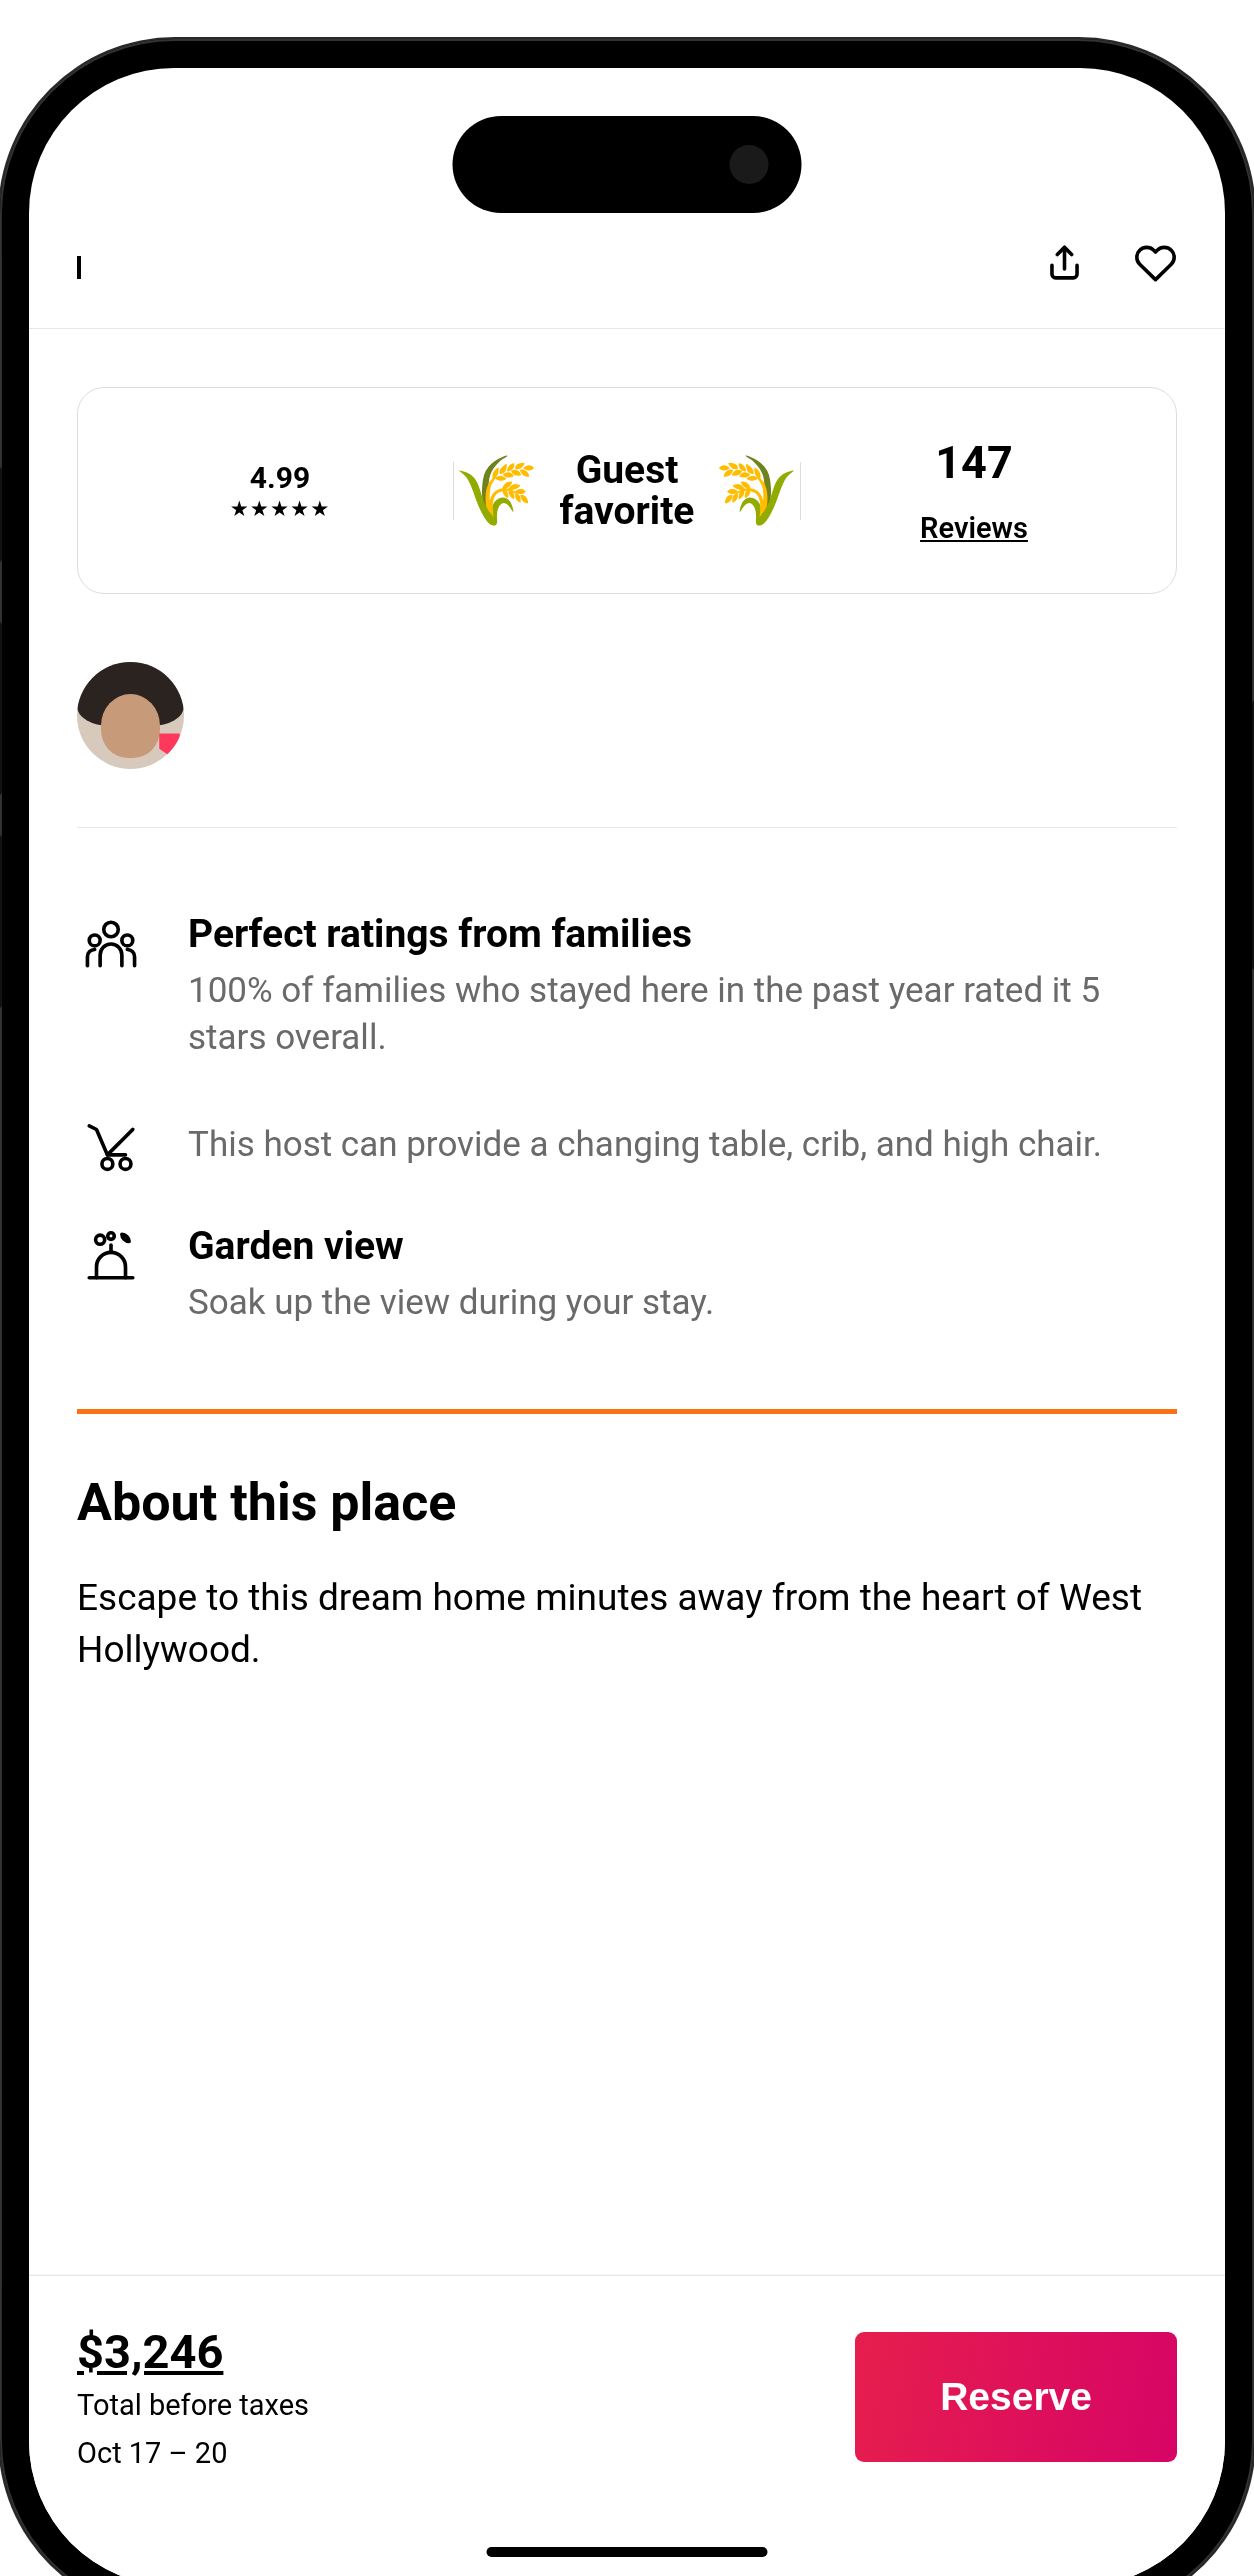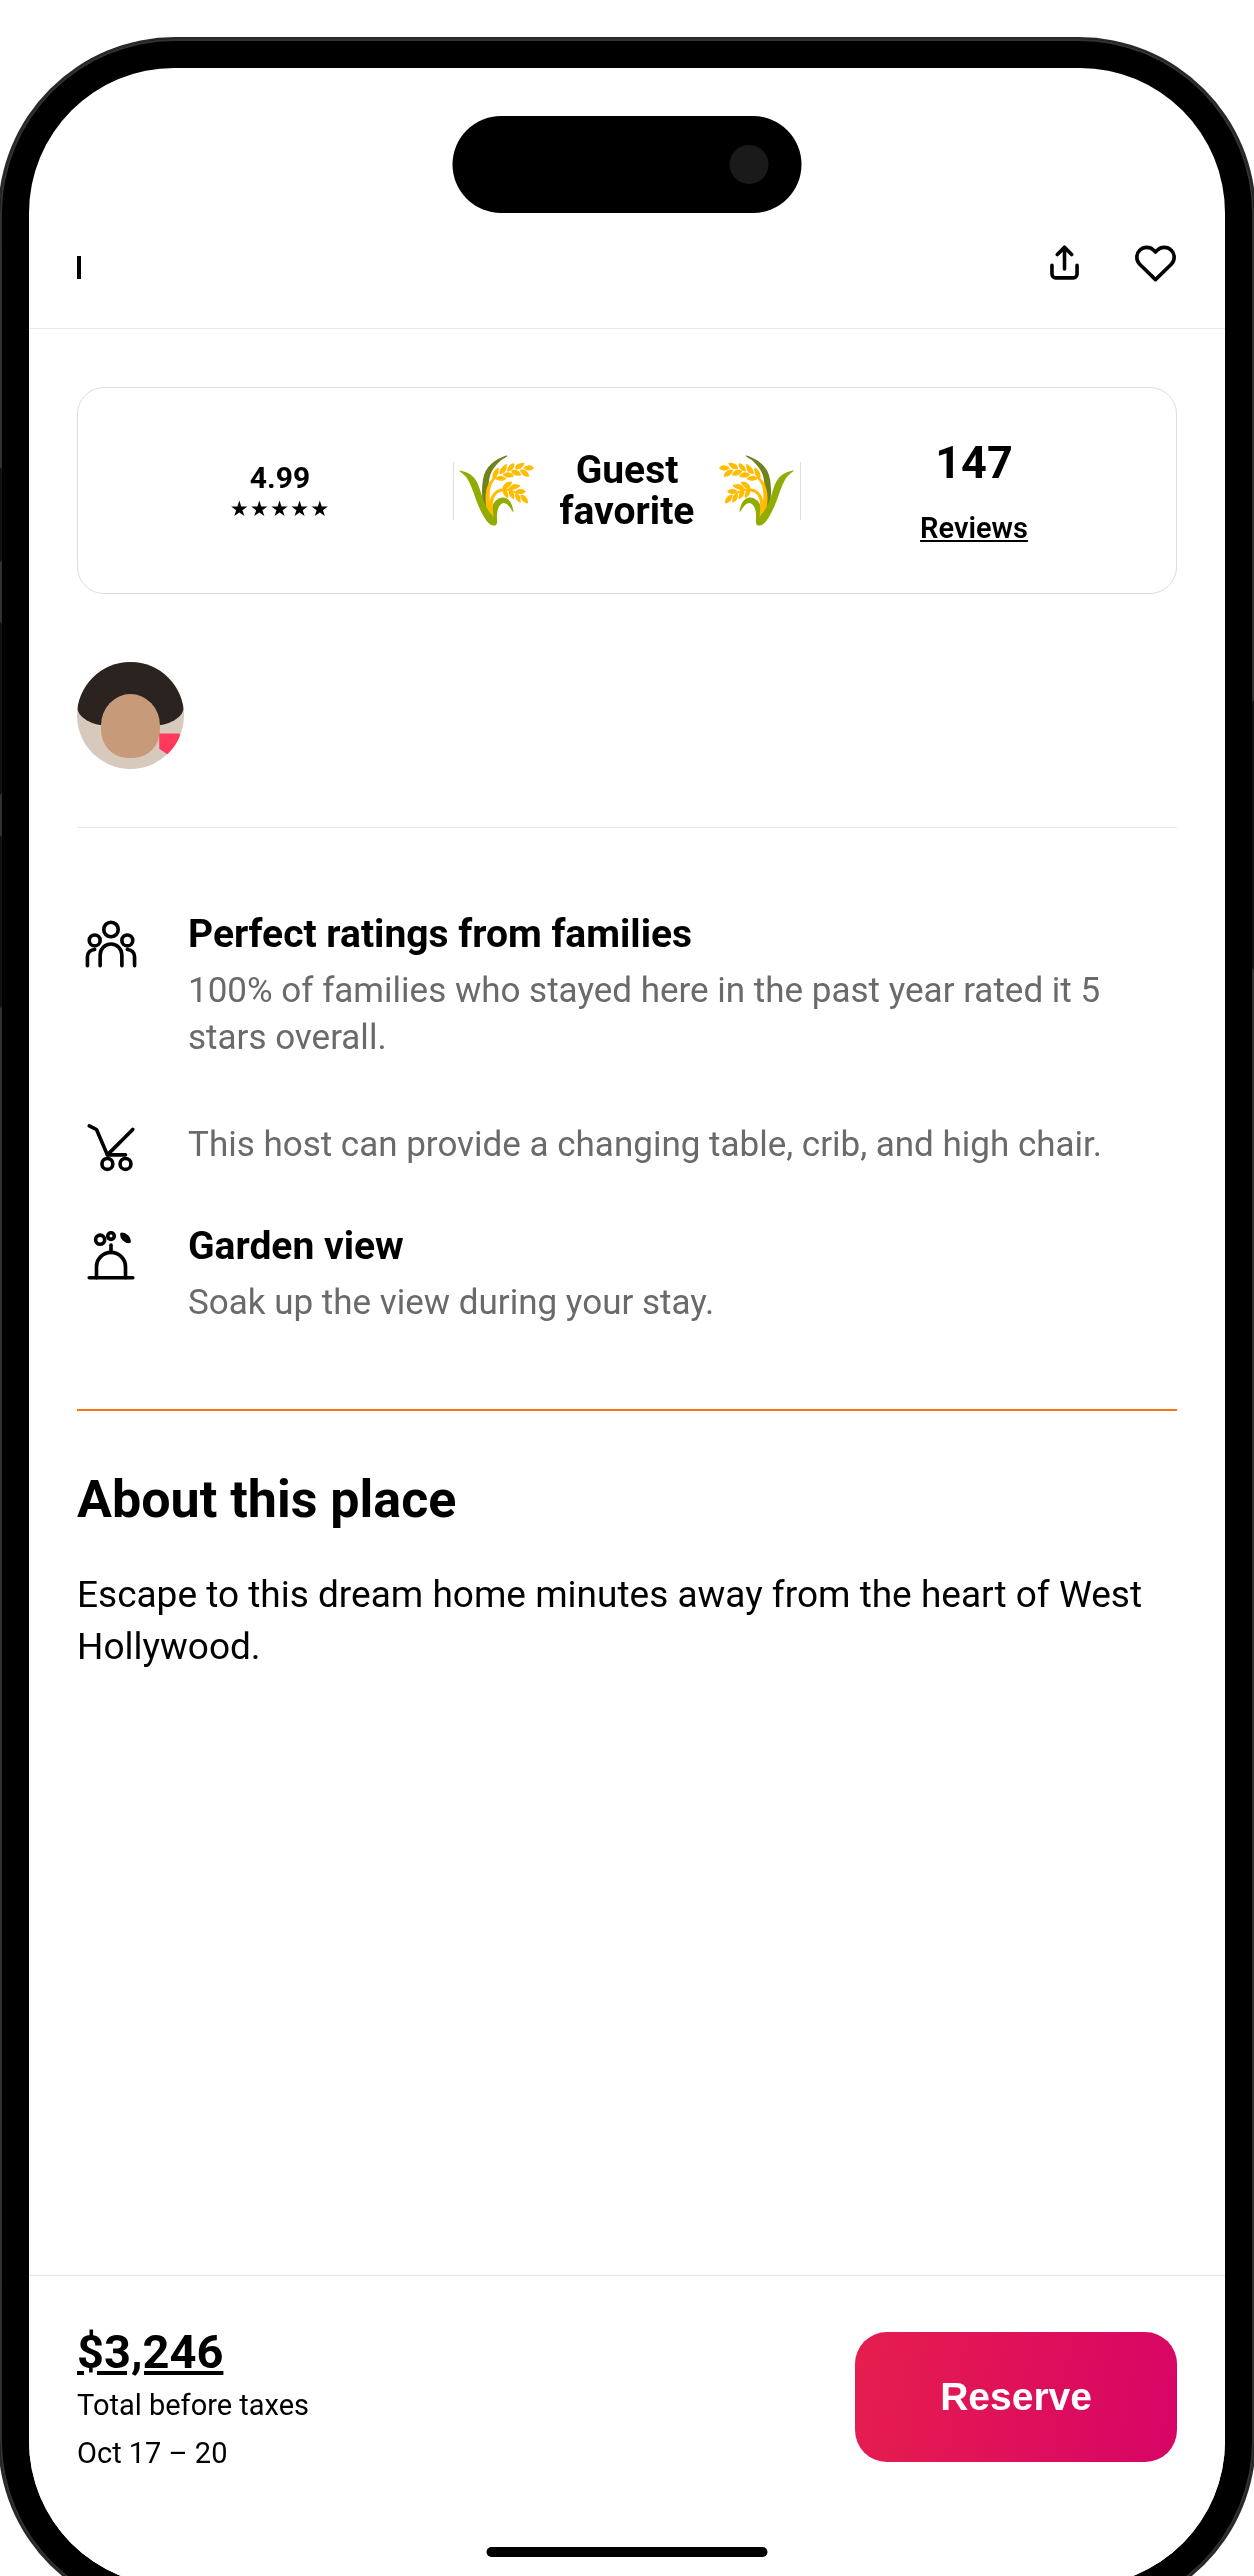--- a/index.html
+++ b/index.html
@@ -123,21 +123,21 @@
   .host{display:flex; gap:35px; align-items:center; padding:68px 0 58px; border-bottom:1px solid #e8e8e8}
   .avatar{width:107px; height:107px; border-radius:50%; background:#d8c9bd; position:relative; overflow:hidden}
   .avatar-face{position:absolute; inset:0; display:flex; align-items:center; justify-content:center}
   .avatar-hair{position:absolute; top:0; left:0; right:0; height:60%; background:#2b2320; border-radius:53px 53px 40% 40%/58px 58px 40% 40%}
   .avatar-skin{position:absolute; top:30%; left:22%; width:56%; height:60%; background:#c79a7a; border-radius:50% 50% 45% 45%}
   .badge{position:absolute; right:-5.8px; bottom:-1.9px; width:41px; height:41px; display:flex; align-items:center; justify-content:center}
   .host-title{font-size:41px; font-weight:700}
   .host-sub{font-size:35px; color:#6a6a6a; margin-top:5.8px}
 
   
-  .highlights{padding:58px 0; border-bottom:2px solid #f97316}
+  .highlights{padding:58px 0; border-bottom:5px solid #f97316}
   .hl{display:flex; gap:43px; padding:25px 0}
   .hl-icon{width:68px; flex:none; display:flex; justify-content:center; padding-top:3.9px}
   .hl-title{font-size:39px; font-weight:700}
   .hl-text{font-size:35px; color:#6a6a6a; margin-top:9.7px; line-height:1.35}
 
   
   .about{padding:58px 0 39px}
   .about h2{font-size:52px; font-weight:700; margin-bottom:39px}
   .about p{font-size:37px; line-height:1.4}
 
@@ -147,21 +147,21 @@
     border-top:1px solid #e8e8e8; background:#fff;
     padding:48px 48px 116px;
     display:flex; align-items:center; justify-content:space-between;
     box-shadow:0 -1px 0 rgba(0,0,0,.03);
   }
   .price{font-size:47px; font-weight:700; text-decoration:underline}
   .price-sub{font-size:29px; margin-top:9.7px}
   .price-dates{font-size:29px; margin-top:13.6px}
   .reserve{
     background:linear-gradient(100deg,#e61e4d,#d70466);
-    color:#fff; border:none; border-radius:32px;
+    color:#fff; border:none; border-radius:9px;
     font-size:39px; font-weight:600;
     padding:43px 85px;
     cursor:pointer;
   }
 
   .home-indicator{position:absolute; bottom:29px; left:50%; transform:translateX(-50%); width:281px; height:9.7px; background:#000; border-radius:9.7px}
 
   .fade{
     position:absolute; left:0; right:0; bottom:301px; height:58px;
     background:linear-gradient(180deg, rgba(255,255,255,0), #fff);

